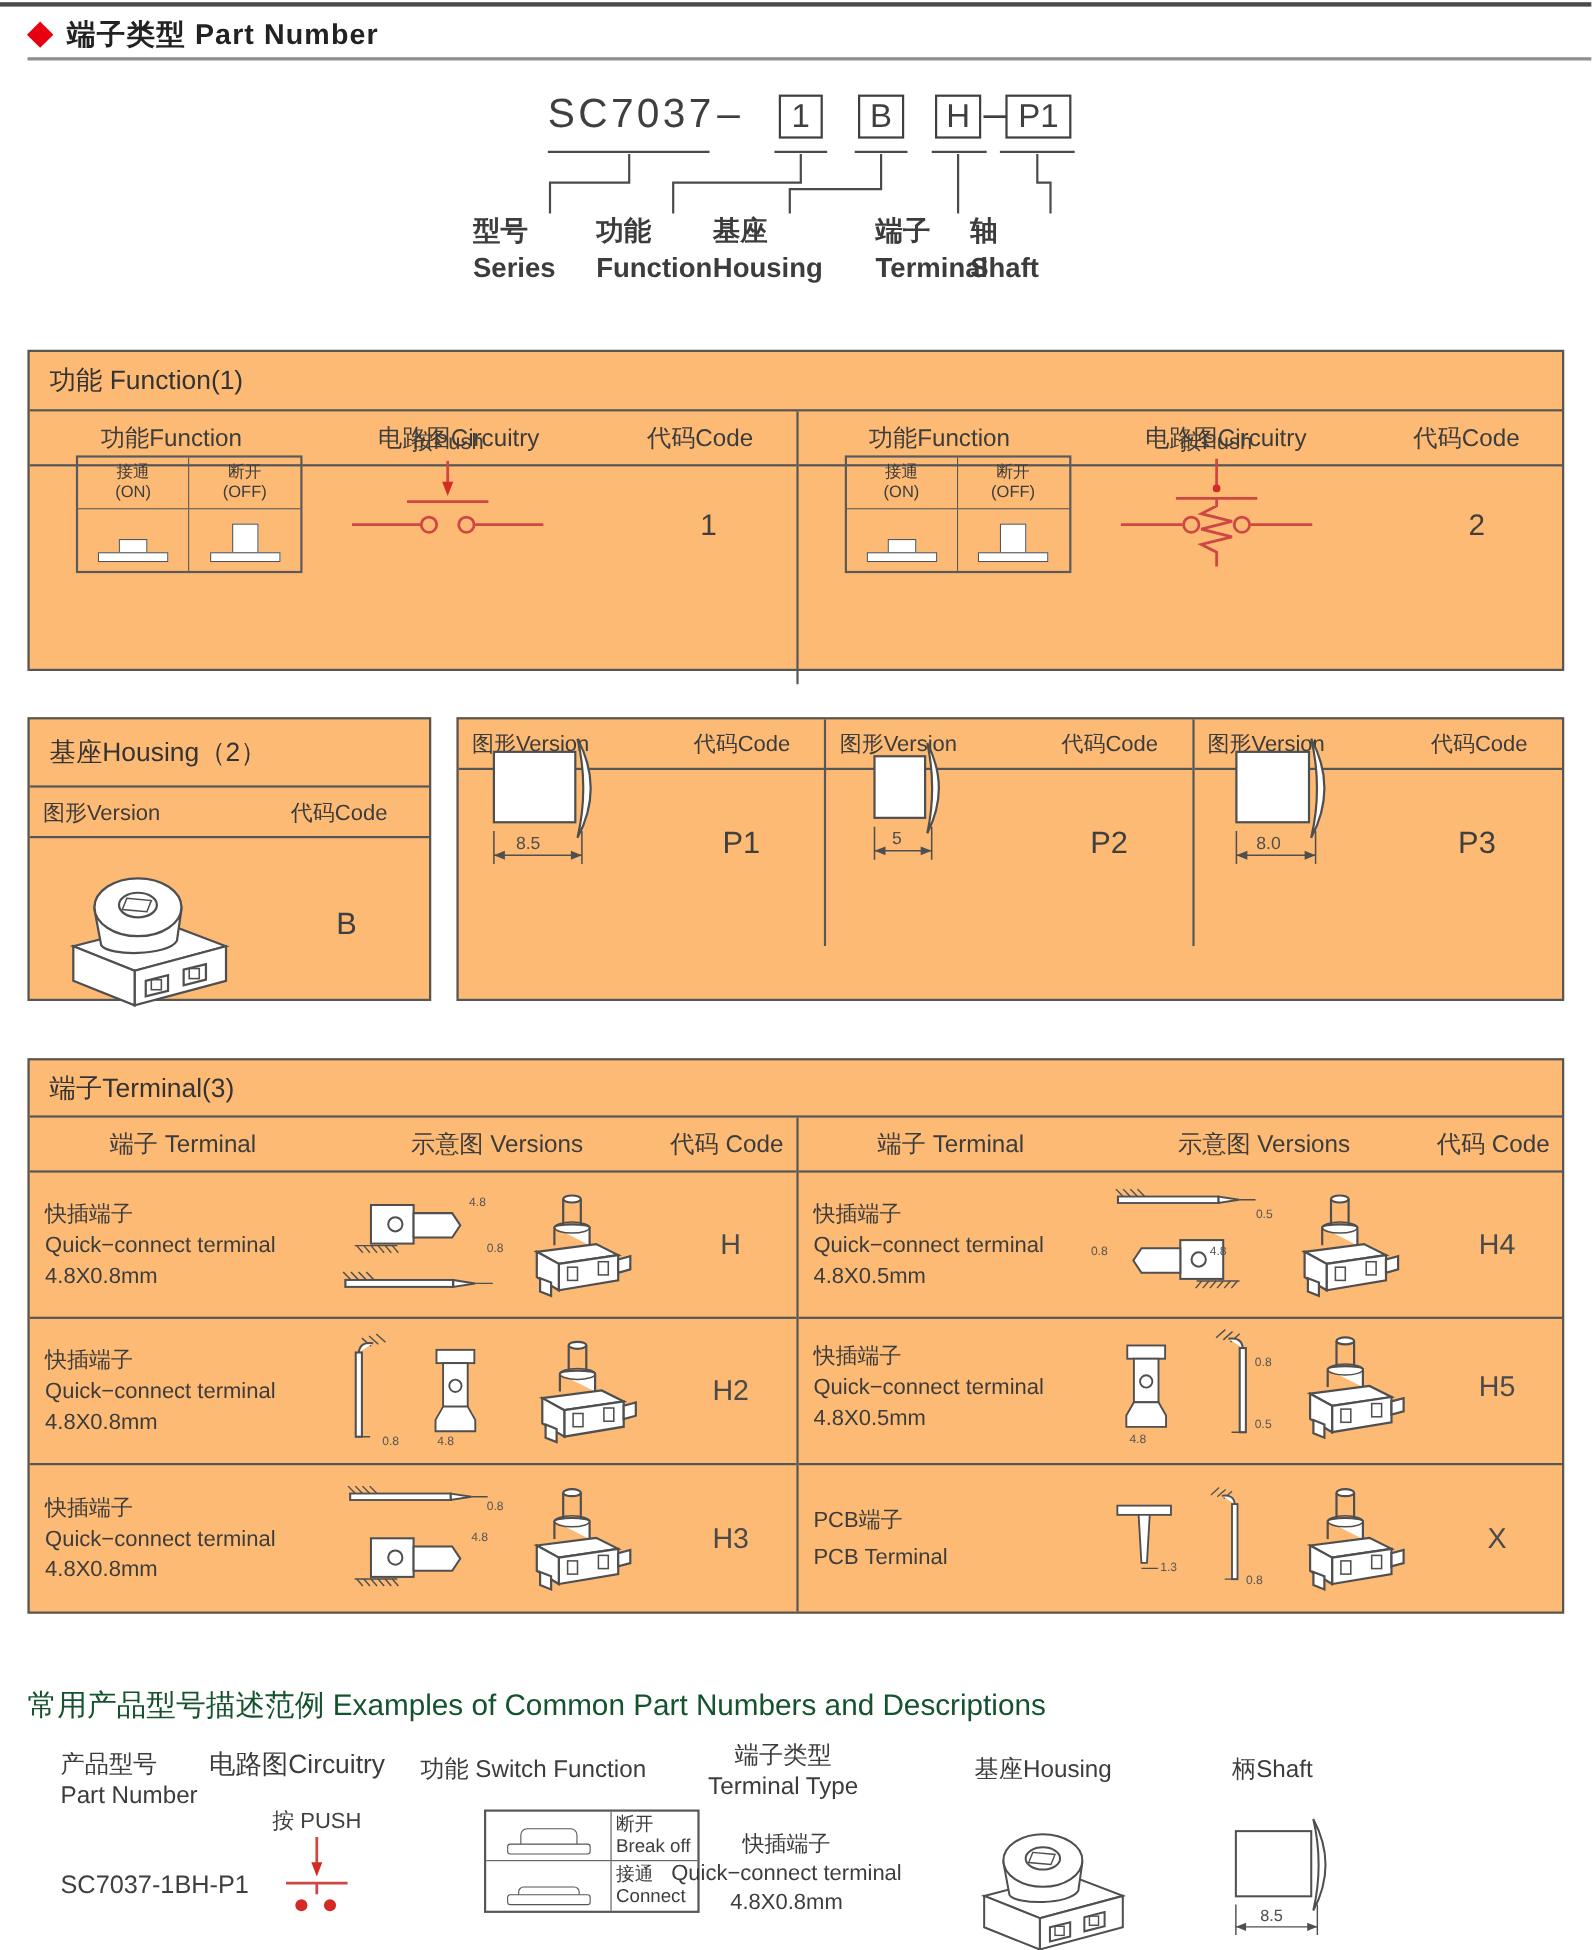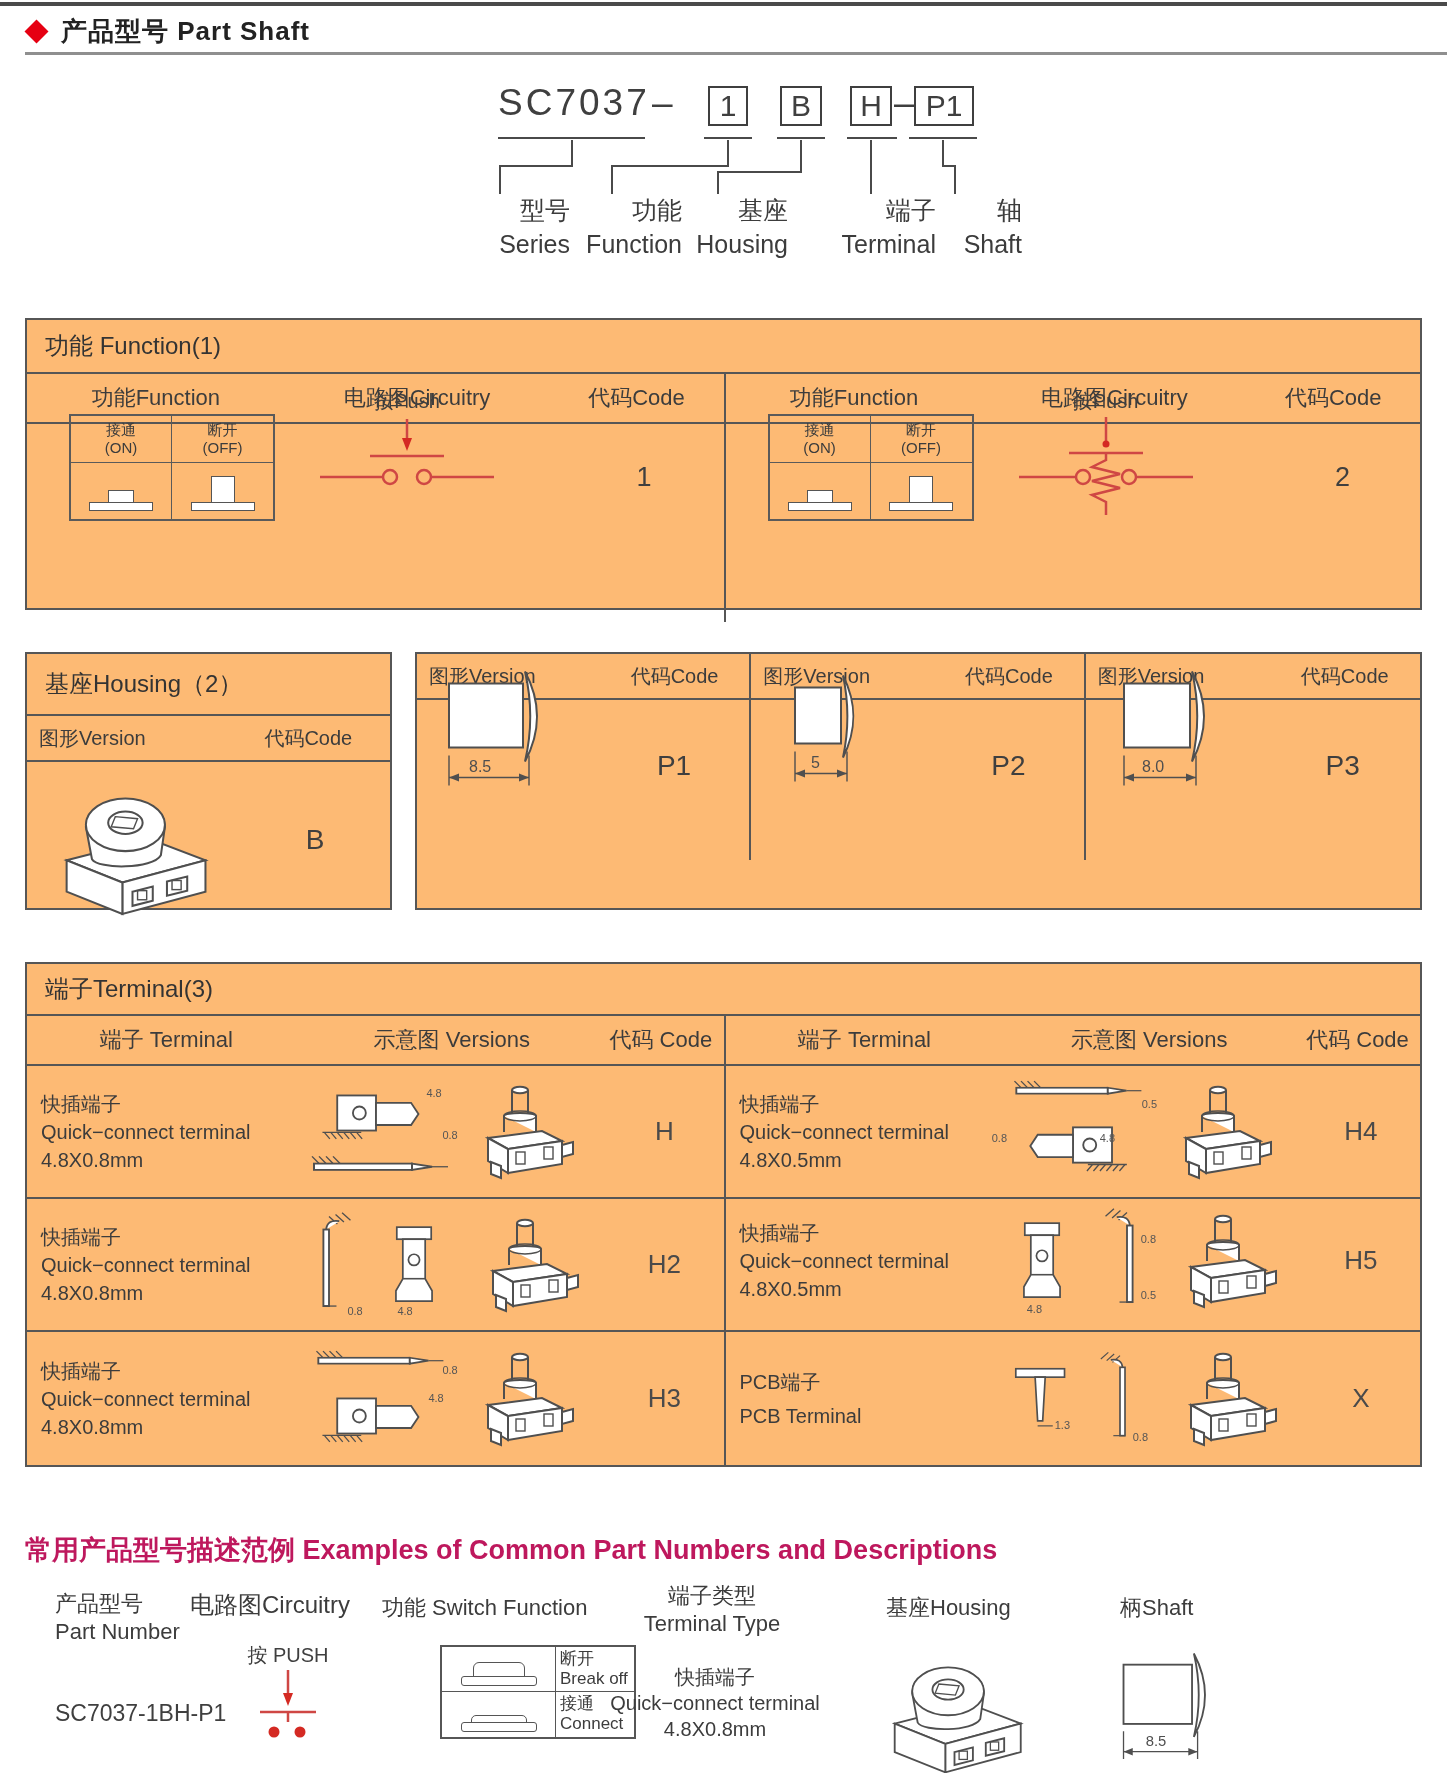--- a/index.html
+++ b/index.html
@@ -11,21 +11,21 @@
   .sec-head{position:absolute;left:28px;top:14px;display:flex;align-items:center;gap:16px;}
   .diamond{width:17px;height:17px;background:#e60012;transform:rotate(45deg);flex:0 0 auto;}
   .sec-title{font-size:26px;font-weight:bold;color:#222;letter-spacing:1px;}
   .head-rule{position:absolute;left:25px;top:52px;width:1422px;height:3px;background:#8f8f8f;}
   
   .diagram{position:absolute;left:0;top:60px;width:1447px;height:250px;}
   .pn-series{position:absolute;left:498px;top:22px;font-size:37px;color:#3f3f3f;letter-spacing:3px;}
   .pn-dash{position:absolute;top:22px;font-size:37px;color:#3f3f3f;}
   .pn-box{position:absolute;top:26px;height:40px;border:2.5px solid #3f3f3f;display:flex;align-items:center;justify-content:center;
           font-size:30px;color:#3f3f3f;box-sizing:border-box;}
-  .pn-label{position:absolute;width:140px;text-align:right;line-height:1.15;}
+  .pn-label{position:absolute;width:140px;text-align:left;line-height:1.15;font-weight:bold;}
   .pn-label .zh{font-size:25px;display:block;}
   .pn-label .en{font-size:25px;display:block;margin-top:5px;}
   
   .tbl{position:absolute;border:2px solid #565656;box-sizing:border-box;background:#fdba74;}
   .tbl-title{border-bottom:2px solid #565656;display:flex;align-items:center;padding-left:18px;
              font-size:24px;color:#333;box-sizing:border-box;}
   
   .fn-body{display:grid;grid-template-columns:1fr 1fr;height:248px;}
   .fn-half{position:relative;box-sizing:border-box;}
   .fn-half.right{border-left:2px solid #565656;}
@@ -60,21 +60,21 @@
   .tm-sub{height:50px;display:grid;grid-template-columns:40% 42% 18%;align-items:center;text-align:center;
           border-bottom:2px solid #565656;font-size:22px;box-sizing:border-box;}
   .tm-row{height:133px;border-bottom:2px solid #565656;display:grid;grid-template-columns:36% 47% 17%;
           align-items:center;box-sizing:border-box;}
   .tm-row:last-child{border-bottom:none;}
   .tm-text{padding-left:14px;font-size:20px;line-height:1.4;color:#3c3c3c;}
   .tm-figs{position:relative;height:100%;display:flex;align-items:center;justify-content:center;gap:10px;}
   .tm-code{text-align:center;font-size:26px;color:#4a4a4a;}
   .dim{position:absolute;font-size:11px;color:#555;}
   
-  .ex-title{position:absolute;left:25px;top:1532px;font-size:27px;font-weight:bold;color:#be185d;}
+  .ex-title{position:absolute;left:25px;top:1532px;font-size:27px;font-weight:normal;color:#14532d;}
   .ex-h{position:absolute;font-size:22px;color:#3c3c3c;line-height:1.25;}
   .ex-pn{position:absolute;left:55px;top:1700px;font-size:23px;color:#3f3f3f;}
   .ex-mini{position:absolute;left:440px;top:1645px;width:196px;height:94px;border:2px solid #565656;box-sizing:border-box;
            display:grid;grid-template-rows:1fr 1fr;}
   .ex-mini-row{display:grid;grid-template-columns:114px 1fr;border-bottom:1.5px solid #565656;}
   .ex-mini-row:last-child{border-bottom:none;}
   .ex-icon{display:flex;flex-direction:column;align-items:center;justify-content:flex-end;padding-bottom:5px;
            border-right:1.5px solid #565656;}
   .ex-lbl{font-size:17px;line-height:1.18;padding:2px 0 0 4px;color:#3c3c3c;}
   .ex-term{position:absolute;left:570px;top:1664px;width:290px;text-align:center;font-size:20px;line-height:1.3;}
@@ -148,21 +148,21 @@
         <rect class="figthin" x="85" y="123" width="9" height="9"></rect>
         <rect class="figthin" x="119" y="113" width="9" height="9"></rect>
       </g>
     </defs>
   </svg>
 
   <div class="top-rule"></div>
 
   <div class="sec-head">
     <span class="diamond"></span>
-    <span class="sec-title">产品型号 Part Shaft</span>
+    <span class="sec-title">端子类型 Part Number</span>
   </div>
   <div class="head-rule"></div>
 
   <div class="diagram">
     <svg class="abs" style="left:0;top:0" width="1447" height="250" viewBox="0 0 1447 250">
       <path class="ln" d="M498,78 H645 M704,78 H752 M777,78 H825 M847,78 H897 M909,78 H977"></path>
       <path class="ln" d="M572,80 V106 H500 V134"></path>
       <path class="ln" d="M728,80 V106 H612 V134"></path>
       <path class="ln" d="M801,80 V112 H718 V134"></path>
       <path class="ln" d="M871,80 V134"></path>

